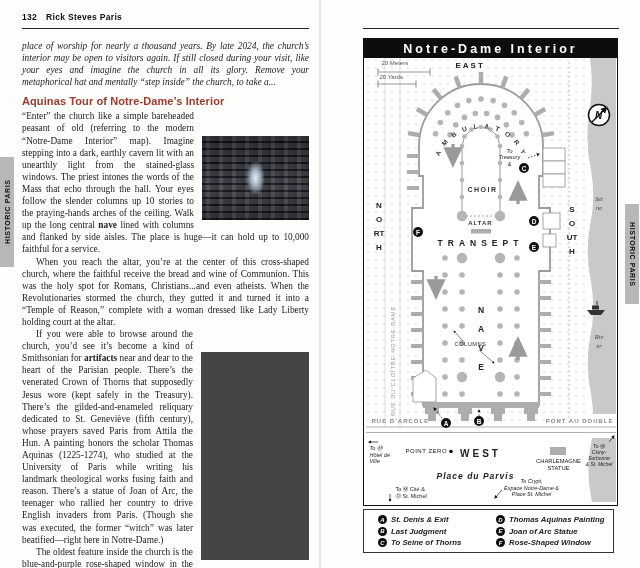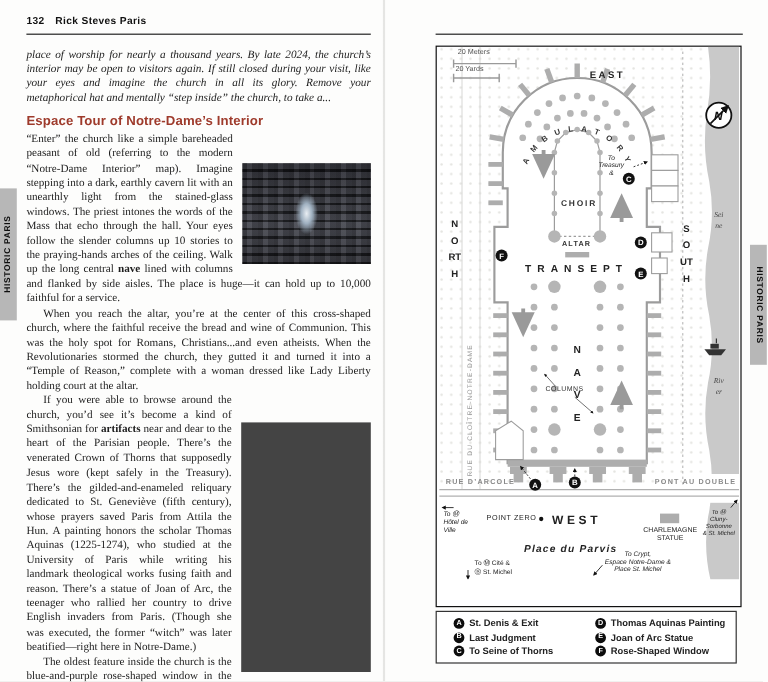--- a/index.html
+++ b/index.html
@@ -69,21 +69,21 @@
   .tiny{font-size:5.5px;line-height:6.6px;}
   .street{font-size:6px;color:#8a8a8a;letter-spacing:1px;font-weight:700;}
   .vstreet{position:absolute;left:21px;top:118px;width:11px;height:240px;
            writing-mode:vertical-rl;transform:rotate(180deg);
            font-family:"Liberation Sans",sans-serif;font-size:5.5px;color:#9a9a9a;
            letter-spacing:1px;display:flex;align-items:center;}
 
   
   .legend{position:absolute;left:43px;top:509px;width:251px;border:1.2px solid #333;
           background:#fff;display:flex;padding:5px 0 5px 14px;box-sizing:border-box;}
-  .leg-col{display:flex;flex-direction:column;gap:2.5px;}
+  .leg-col{display:flex;flex-direction:column;gap:2.5px;font-style:italic;}
   .leg-col:first-child{width:118px;}
   .leg-item{display:flex;align-items:center;gap:4px;
             font-family:"Liberation Sans",sans-serif;font-size:7.8px;font-weight:600;color:#222;}
   .leg-key{display:inline-flex;align-items:center;justify-content:center;width:9px;height:9px;
            border-radius:50%;background:#0d0d0d;color:#fff;font-size:6px;font-weight:700;flex:0 0 9px;}
   svg text{font-family:"Liberation Sans",sans-serif;}
 </style>
 </head>
 <body>
 
@@ -92,39 +92,40 @@
 
   <div class="page page-left">
     <div class="pg-header">
       <span class="num">132</span><span>Rick Steves Paris</span>
     </div>
     <div class="rule"></div>
     <div class="tab tab-left">HISTORIC PARIS</div>
 
     <div class="col">
       <p class="intro">place of worship for nearly a thousand years. By late 2024, the church’s interior may be open to visitors again. If still closed during your visit, like your eyes and imagine the church in all its glory. Remove your metaphorical hat and mentally “step inside” the church, to take a...</p>
-      <h2 class="heading">Espace Tour of Notre-Dame’s Interior</h2>
+      <h2 class="heading">Aquinas Tour of Notre-Dame’s Interior</h2>
       <div class="flow">
         <div class="photo photo1"></div>
         <p class="body"><span>“Enter” the church like a simple bareheaded peasant of old (referring to the modern “Notre-Dame Interior” map). Imagine stepping into a dark, earthly cavern lit with an unearthly light from the stained-glass windows. The priest intones the words of the Mass that echo through the hall. Your eyes follow the slender columns up 10 stories to the praying-hands arches of the ceiling. Walk up the long central </span><b>nave</b><span> lined with columns and flanked by side aisles. The place is huge—it can hold up to 10,000 faithful for a service.</span></p>
         <p class="body indent">When you reach the altar, you’re at the center of this cross-shaped church, where the faithful receive the bread and wine of Communion. This was the holy spot for Romans, Christians...and even atheists. When the Revolutionaries stormed the church, they gutted it and turned it into a “Temple of Reason,” complete with a woman dressed like Lady Liberty holding court at the altar.</p>
       </div>
       <div class="flow">
         <div class="photo photo2"></div>
         <p class="body indent"><span>If you were able to browse around the church, you’d see it’s become a kind of Smithsonian for </span><b>artifacts</b><span> near and dear to the heart of the Parisian people. There’s the venerated Crown of Thorns that supposedly Jesus wore (kept safely in the Treasury). There’s the gilded-and-enameled reliquary dedicated to St. Geneviève (fifth century), whose prayers saved Paris from Attila the Hun. A painting honors the scholar Thomas Aquinas (1225-1274), who studied at the University of Paris while writing his landmark theological works fusing faith and reason. There’s a statue of Joan of Arc, the teenager who rallied her country to drive English invaders from Paris. (Though she was executed, the former “witch” was later beatified—right here in Notre-Dame.)</span></p>
         <p class="body indent">The oldest feature inside the church is the blue-and-purple rose-shaped window in the north transept—still with its original medieval glass, though not viewable. (To experience an intact Gothic interior, visit St. Eustache Church, near the Forum des</p>
       </div>
     </div>
   </div>
 
   <div class="page page-right">
     <div class="rule"></div>
     <div class="tab tab-right">HISTORIC PARIS</div>
 
     <div class="map-box">
+      <div class="map-title">Notre-Dame Interior</div>
       <div class="map-body">
 
         <svg width="250" height="444" viewBox="0 0 250 444">
           <defs>
             <pattern id="dots" width="8" height="8" patternUnits="userSpaceOnUse">
               <circle cx="2" cy="2" r="1" fill="#e3e3e0"></circle>
             </pattern>
             <marker id="ah" markerWidth="7" markerHeight="7" refX="4" refY="3" orient="auto">
                 <path d="M0,0 L6.5,3 L0,6 Z" fill="#9a9a9a"></path>
               </marker>
@@ -347,21 +348,21 @@
               <text x="158" y="112.5">C</text>
             <circle cx="168" cy="163" r="5" fill="#111"></circle>
               <text x="168" y="165.5">D</text>
             <circle cx="168" cy="189" r="5" fill="#111"></circle>
               <text x="168" y="191.5">E</text>
             <circle cx="52" cy="174" r="5" fill="#111"></circle>
               <text x="52" y="176.5">F</text>
           </g>
         </svg>
 
-        <div class="ml b" style="left:90px;top:19px;width:56px;font-size:8px;letter-spacing:2px;margin-left:36px;">EAST</div>
+        <div class="ml b" style="left:90px;top:3px;width:56px;font-size:8px;letter-spacing:2px;">EAST</div>
         <div class="ml" style="left:16px;top:2px;font-size:6px;color:#555;">20 Meters</div>
         <div class="ml" style="left:14px;top:15.5px;font-size:6px;color:#555;">20 Yards</div>
         <div class="ml b c" style="left:95px;top:128px;width:44px;font-size:7px;letter-spacing:1.5px;color:#333;">CHOIR</div>
         <div class="ml b c" style="left:85px;top:162px;width:60px;font-size:6px;letter-spacing:1px;color:#333;">ALTAR</div>
         <div class="ml b c" style="left:55px;top:179.5px;width:120px;font-size:8.5px;letter-spacing:5px;text-align:center;">TRANSEPT</div>
         <div class="ml b stack" style="left:110px;top:243px;width:11px;font-size:8.5px;line-height:19px;">NAVE</div>
         <div class="ml c" style="left:80px;top:283px;width:50px;font-size:5.8px;color:#333;letter-spacing:.4px;">COLUMNS</div>
         <div class="ml b stack" style="left:8px;top:141px;width:11px;font-size:8px;line-height:14px;">NORTH</div>
         <div class="ml b stack" style="left:201px;top:145px;width:11px;font-size:8px;line-height:14px;">SOUTH</div>
         <div class="ml b c" style="left:85px;top:390px;width:60px;font-size:10px;letter-spacing:3px;">WEST</div>

